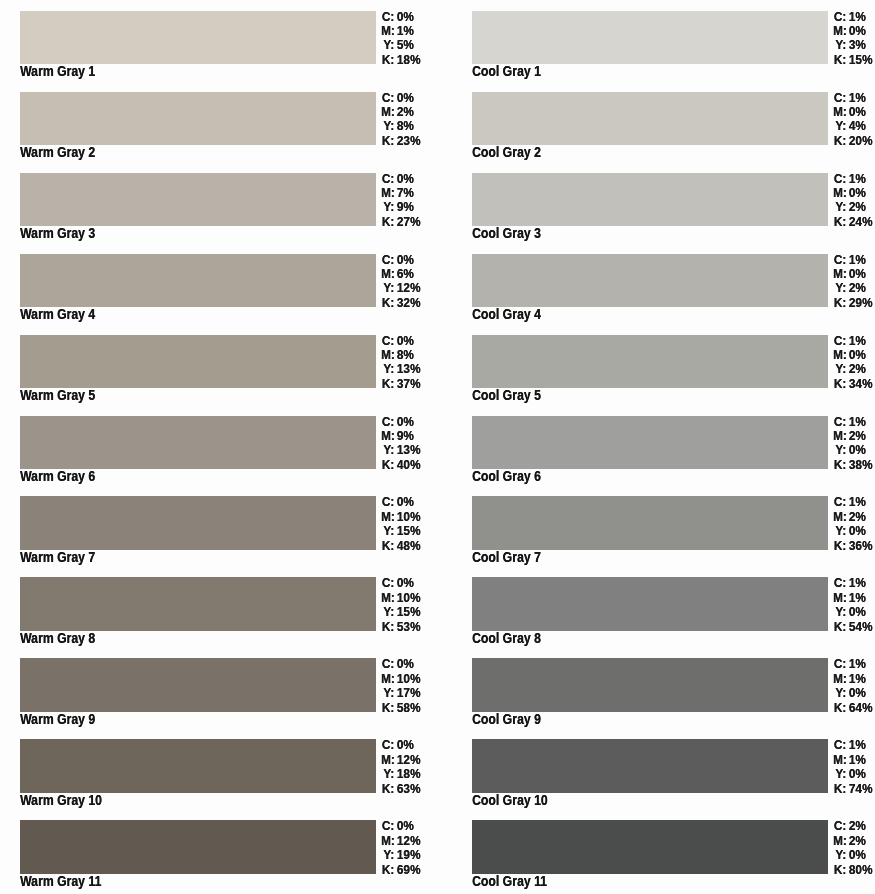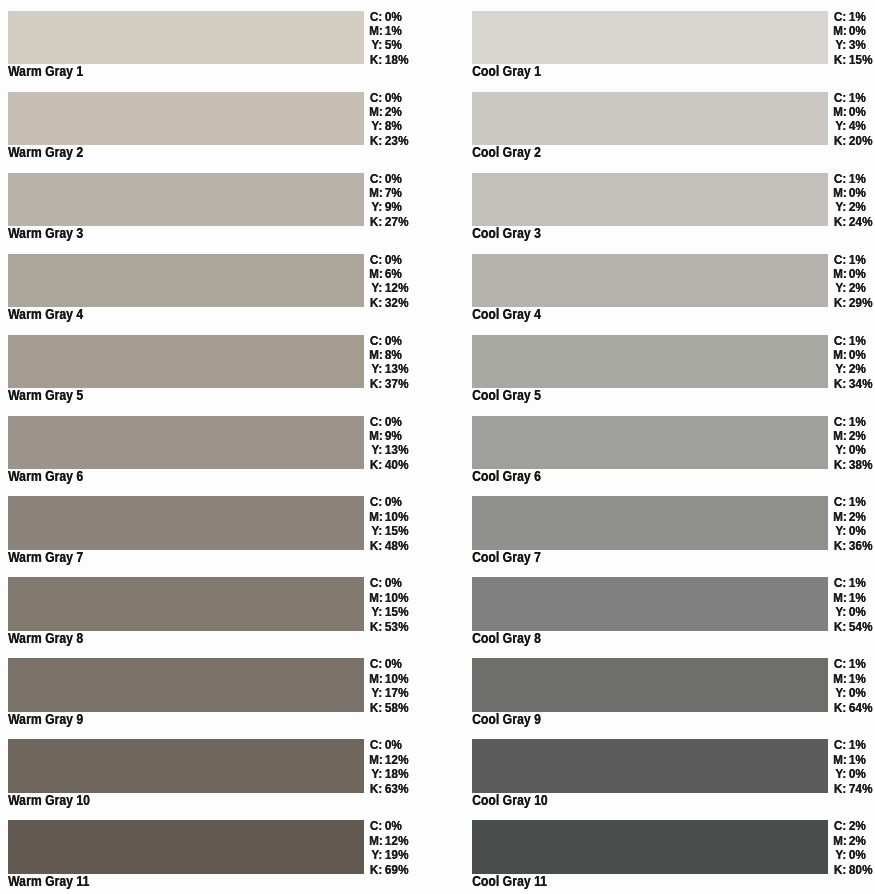--- a/index.html
+++ b/index.html
@@ -18,21 +18,21 @@
     position: relative;
     width: 875px;
     height: 894px;
     background: #fdfdfd;
   }
   .swatch-column {
     position: absolute;
     top: 0;
     height: 894px;
   }
-  #column-warm-gray { left: 0;   width: 440px; text-decoration: underline; }
+  #column-warm-gray { left: 12px;   width: 440px; text-decoration: underline; }
   #column-cool-gray { left: 464px; width: 419px; }
 
   .swatch-row {
     position: absolute;
     left: 0;
     width: 100%;
     height: 81px;
   }
   .color-swatch {
     position: absolute;

